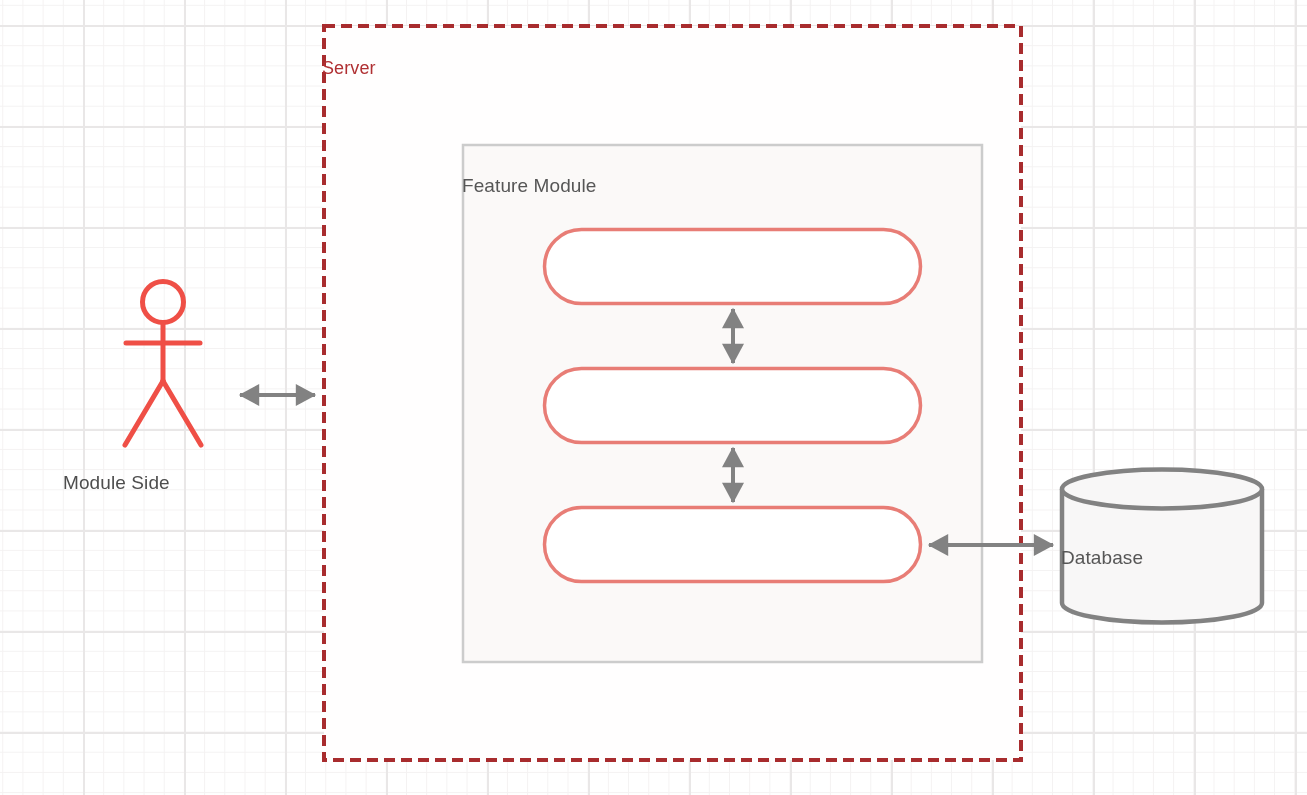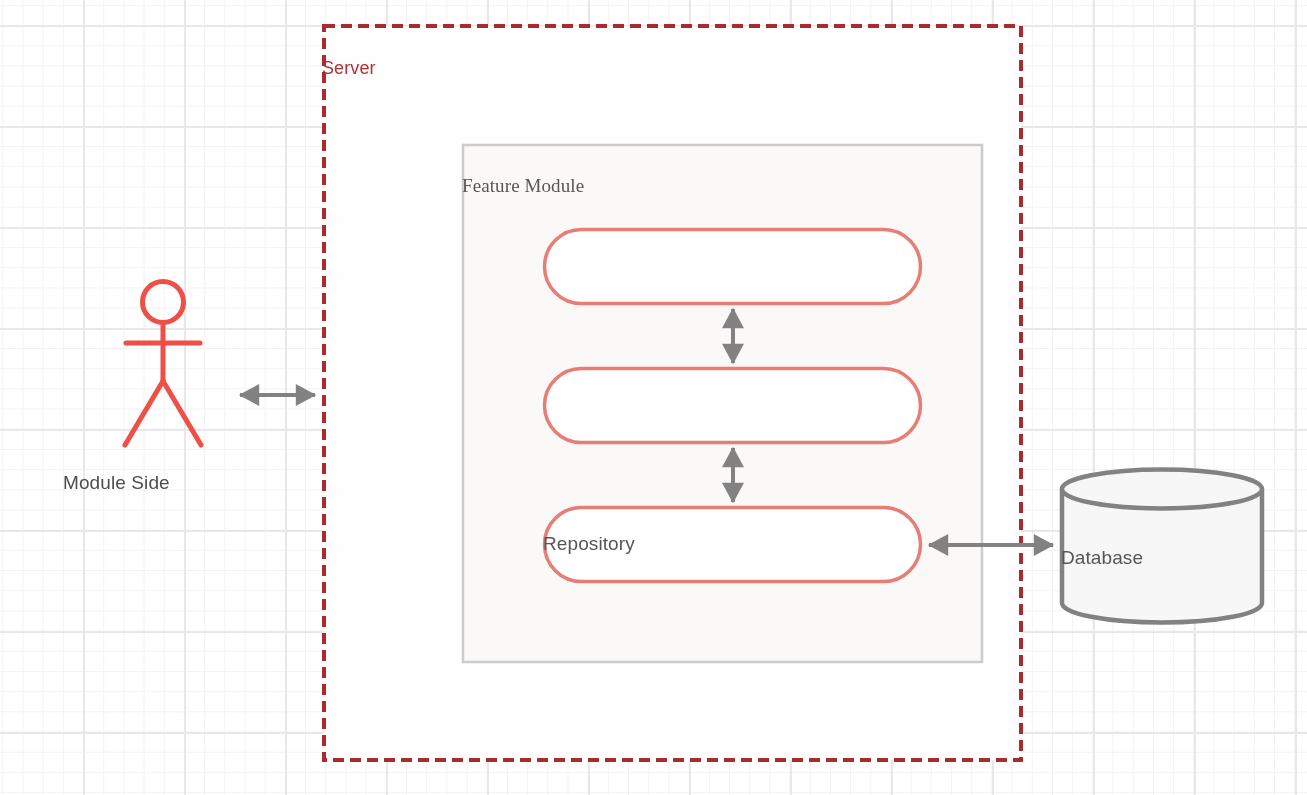--- a/index.html
+++ b/index.html
@@ -17,21 +17,21 @@
       linear-gradient(90deg, #f4f2f2 1px, transparent 1px);
     background-size: 101px 101px, 101px 101px, 20.2px 20.2px, 20.2px 20.2px;
     background-position: 83px 25px, 83px 25px, 83px 25px, 83px 25px;
   }
   svg.shapes { position: absolute; left: 0; top: 0; }
   .lbl {
     position: absolute; text-align: left; color: #565656;
     font-size: 19px; letter-spacing: 0.1px; white-space: nowrap;
   }
   .lbl-server   { left: 322px; top: 57px;  width: 700px; line-height: 22px; font-size: 18px; color: #b03033; }
-  .lbl-feature  { left: 462px; top: 174px; width: 520px; line-height: 24px; font-family: Liberation Serif, serif; }
+  .lbl-feature  { left: 462px; top: 174px; width: 520px; line-height: 24px; }
   .lbl-pill     { left: 543px; width: 378px; height: 75px; line-height: 75px; }
   .lbl-controller { top: 228px; }
   .lbl-service    { top: 367px; }
   .lbl-repository { top: 506px; }
   .lbl-database { left: 1061px; top: 544px; width: 176px; line-height: 28px; }
   .lbl-client   { left: 63px;  top: 472px; width: 200px; line-height: 22px; color: #4e4e4e; }
 </style>
 </head>
 <body>
 
@@ -67,17 +67,16 @@
       <circle cx="163" cy="302" r="20.5"></circle>
       <line x1="163" y1="323" x2="163" y2="383"></line>
       <line x1="126" y1="343" x2="200" y2="343"></line>
       <line x1="163" y1="381" x2="125" y2="445"></line>
       <line x1="163" y1="381" x2="201" y2="445"></line>
     </g>
   </svg>
 
   <div class="lbl lbl-server">Server</div>
   <div class="lbl lbl-feature">Feature Module</div>
-  <div class="lbl lbl-pill lbl-repository">Repository</div>
   <div class="lbl lbl-database">Database</div>
   <div class="lbl lbl-client">Module Side</div>
 
 </div>
 
 </body></html>

